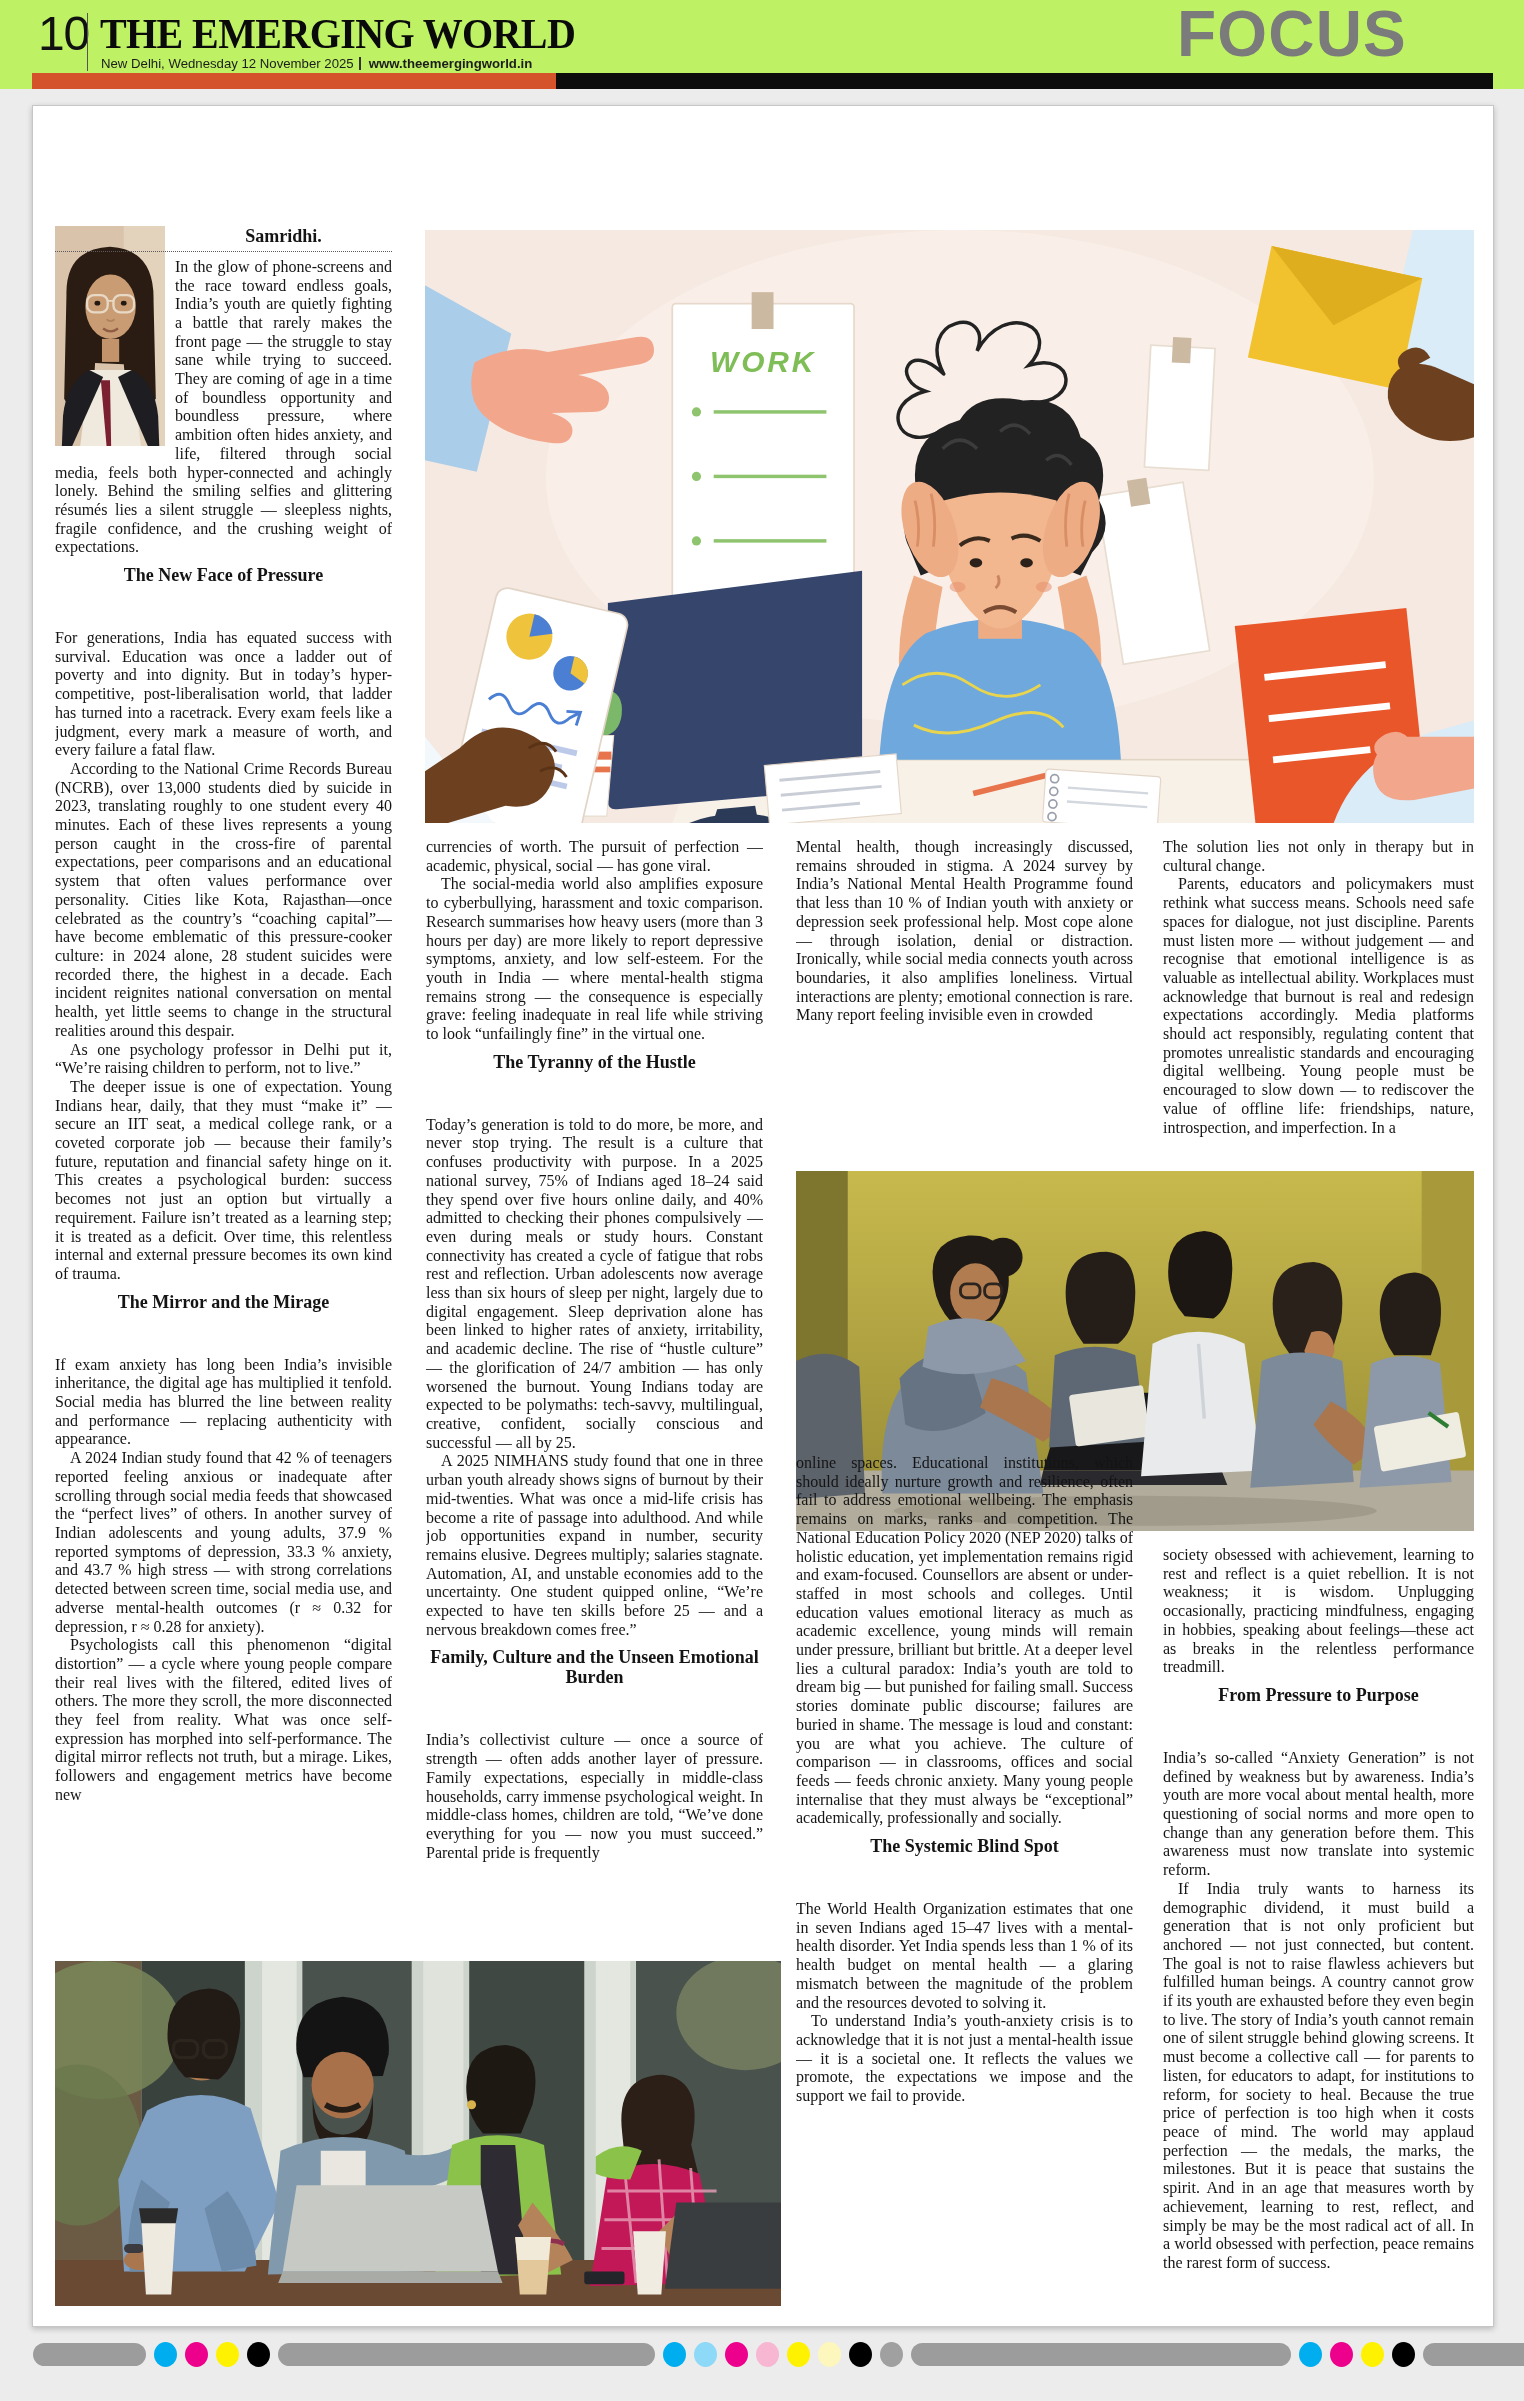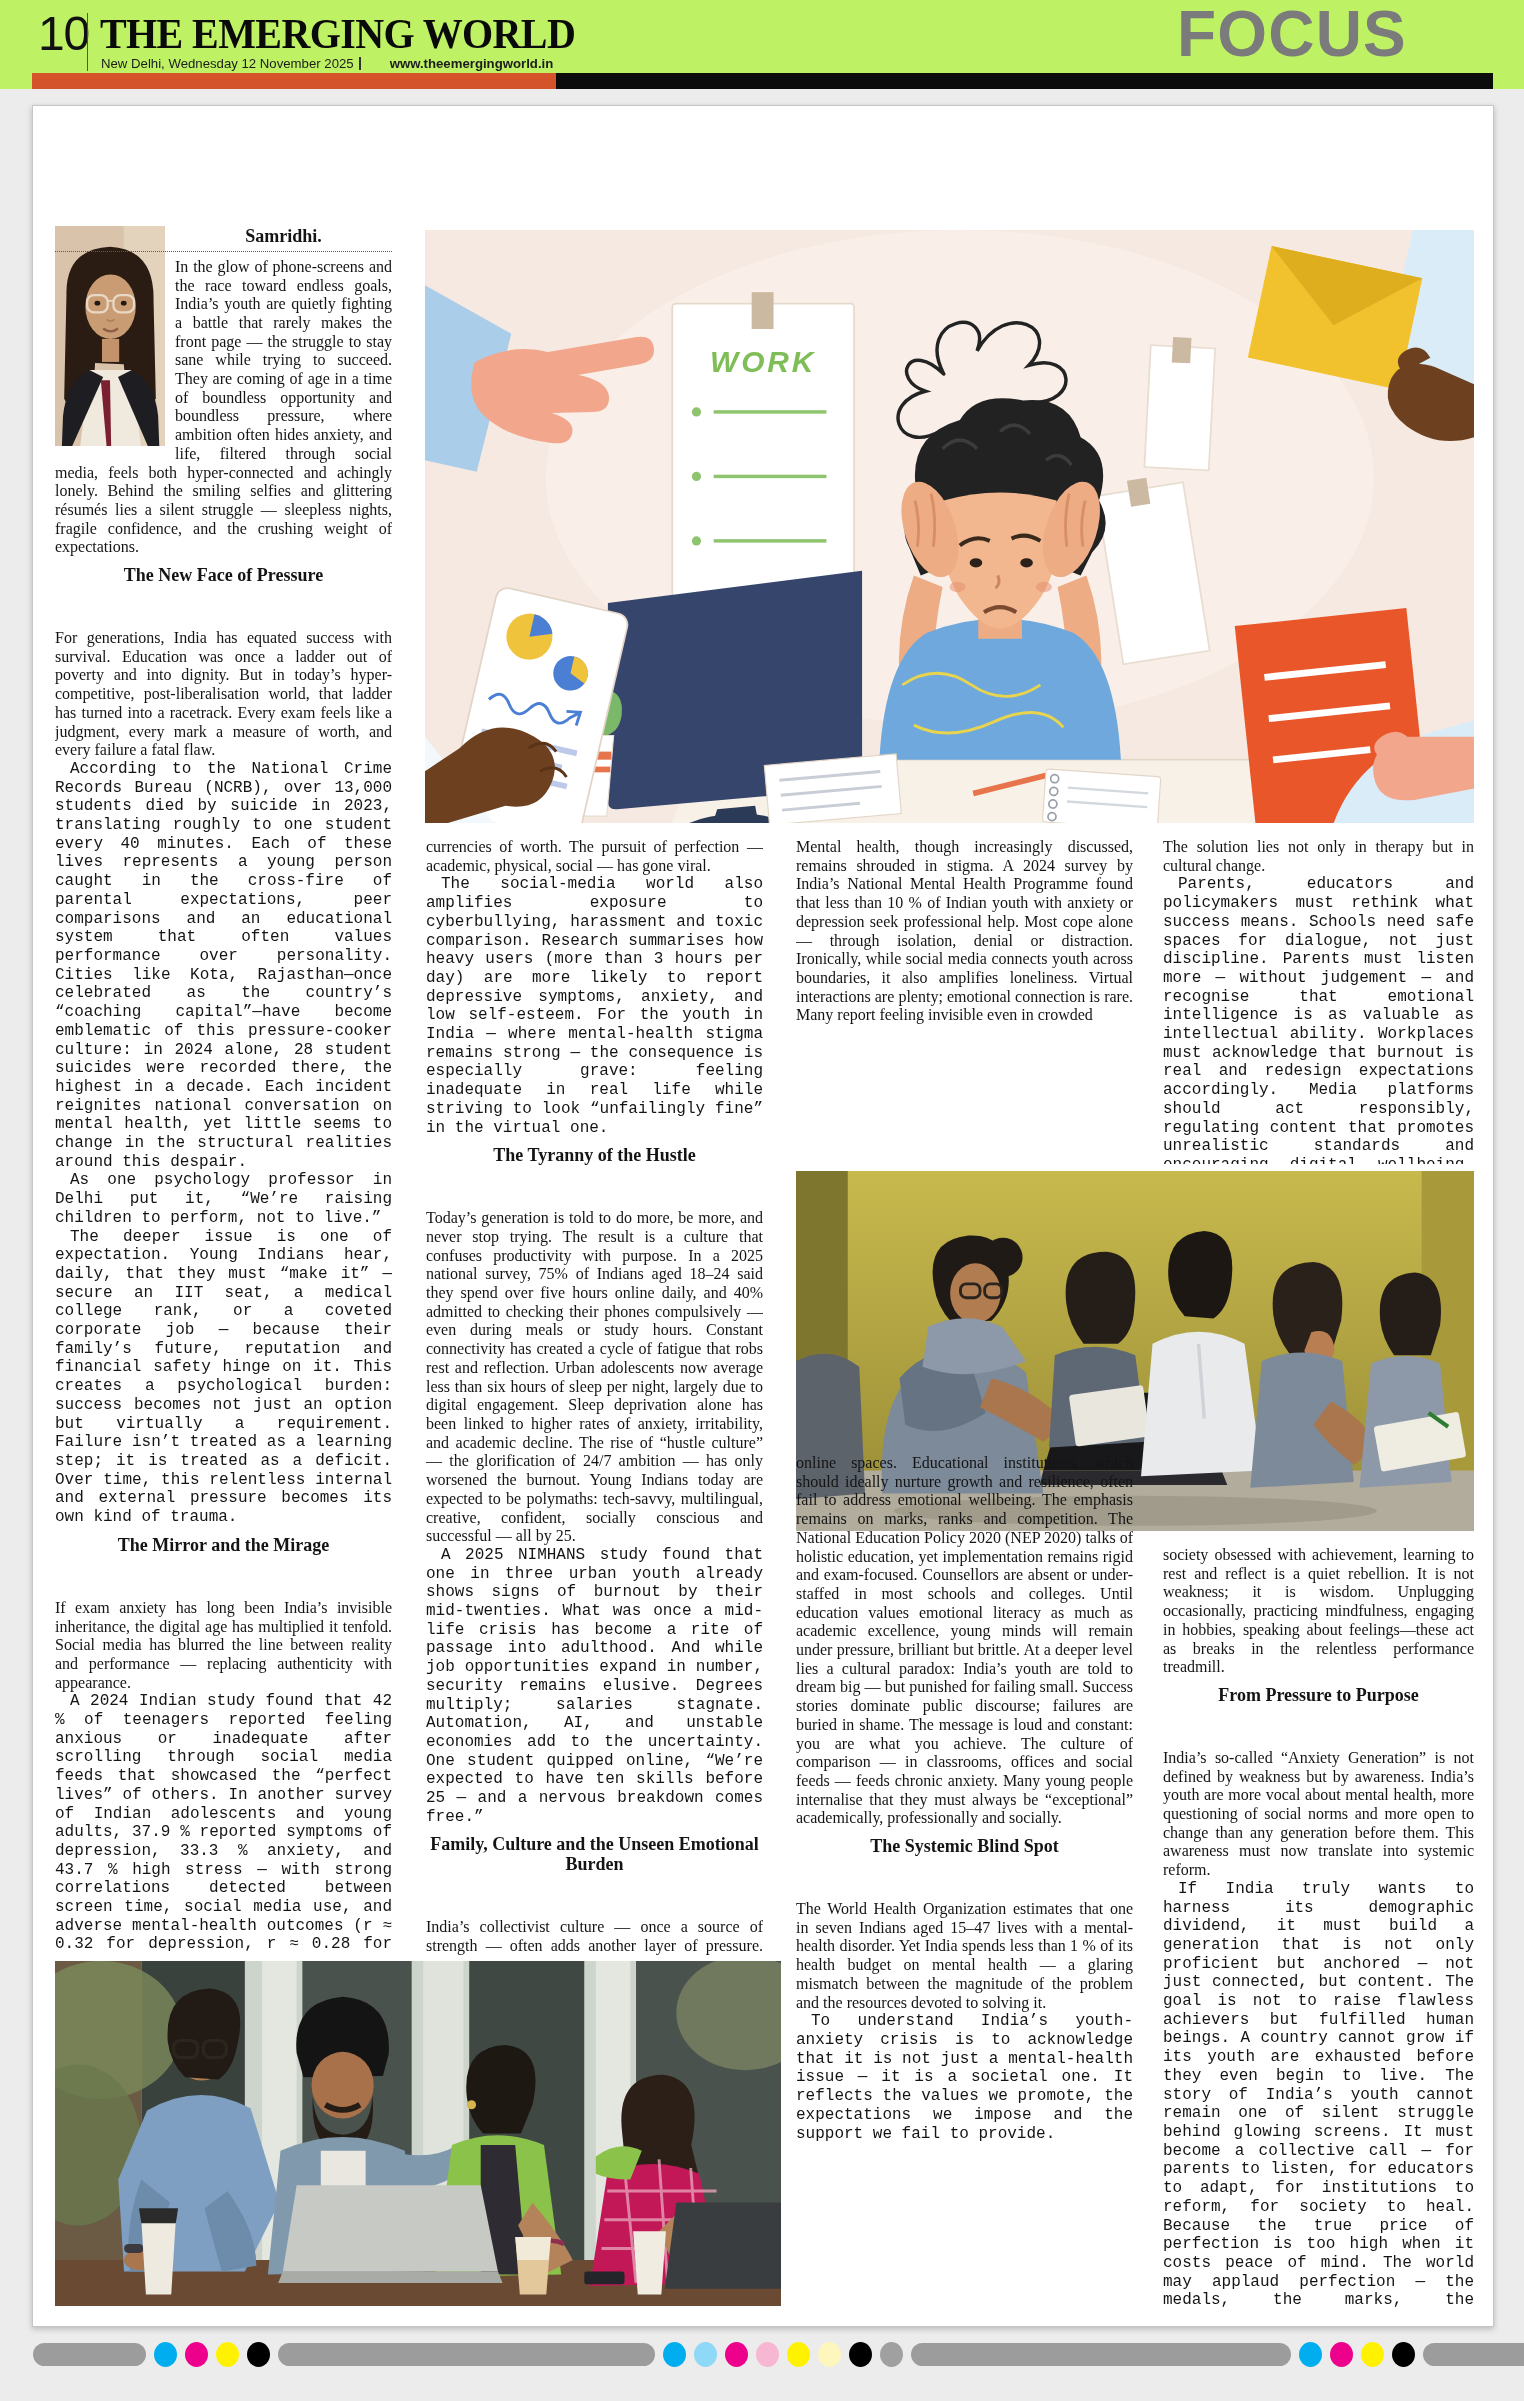--- a/index.html
+++ b/index.html
@@ -23,21 +23,21 @@
 
   
   #card{left:32px;top:105px;width:1460px;height:2220px;background:#ffffff;
         border:0.6px solid #c6c6c6;box-shadow:0 2.3px 5.8px rgba(0,0,0,.22);}
   #headline{left:32px;top:120px;width:1460px;text-align:center;font-size:60px;font-weight:800;
             color:#060606;font-family:"Liberation Sans",sans-serif;letter-spacing:-1.2px;}
 
   
   .col{font-size:16px;line-height:18.7px;text-align:justify;overflow:hidden;}
   .col p{margin:0;}
-  .col p + p{text-indent:15px;font-family:Liberation Mono, monospace;}
+  .col p + p{text-indent:15px;}
   .col h3 + p{text-indent:0;margin-top:44px;}
   .col h3{font-size:18px;line-height:20px;margin:8px 0 3.5px 0;font-weight:700;text-align:center;}
   #col1{left:55px;top:223px;width:337px;height:1730px;}
   #col2{left:426px;top:838px;width:337px;height:1118px;}
   #col3top{left:796px;top:838px;width:337px;height:326px;}
   #col4top{left:1163px;top:838px;width:311px;height:326px;}
   #col3bot{left:796px;top:1454px;width:337px;height:762px;}
   #col4bot{left:1163px;top:1546px;width:311px;height:762px;}
 
   #photo-float{float:left;width:120px;height:228px;}
@@ -58,21 +58,21 @@
 </style>
 </head>
 <body>
 
 <div id="page">
 
   <div class="abs" id="page-number">10</div>
   <div class="abs" id="head-vrule"></div>
   <div class="abs" id="masthead">THE EMERGING WORLD</div>
   <div class="abs" id="subline">
-    <span>New Delhi, Wednesday 12 November 2025</span><span class="sep"></span><span style="font-weight:700;margin-left:21px;">www.theemergingworld.in</span>
+    <span>New Delhi, Wednesday 12 November 2025</span><span class="sep"></span><span style="font-weight:700;">www.theemergingworld.in</span>
   </div>
   <div class="abs" id="section-label" style="color: rgb(123, 123, 123);">FOCUS</div>
   <div class="abs" id="bar-orange" style="background: rgb(212, 83, 42);"></div>
   <div class="abs" id="bar-black" style="background: rgb(12, 12, 12);"></div>
   <div class="abs" id="bg-gray"></div>
 
   <div class="abs" id="card"></div>
 
   <div class="abs" id="author-photo">
     <svg viewBox="0 0 192 382" preserveAspectRatio="none">

